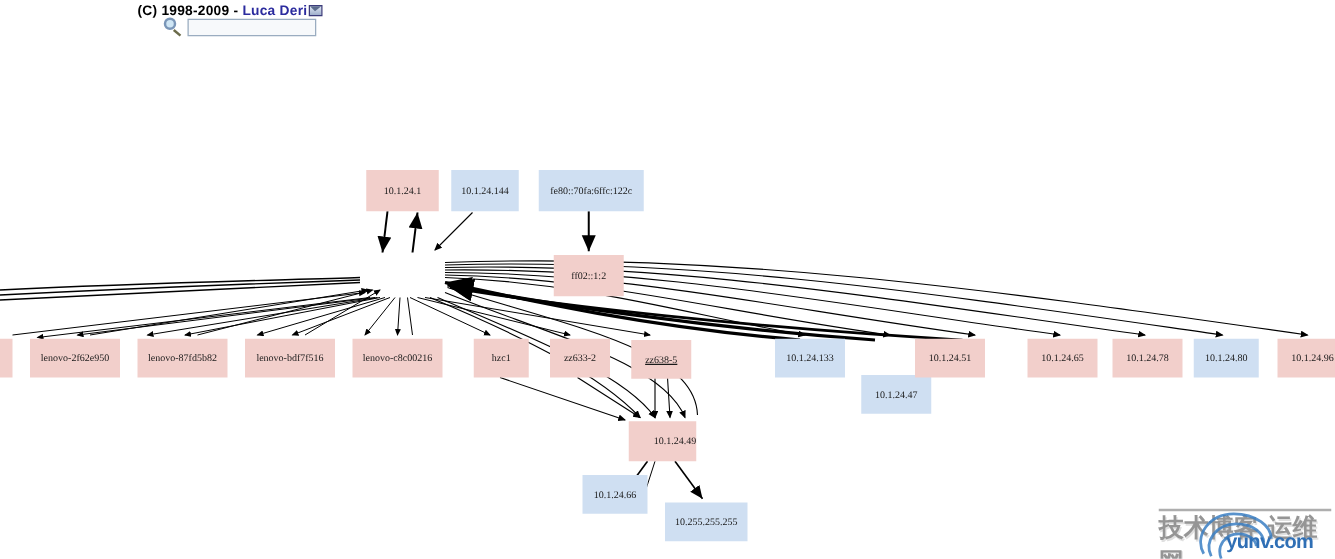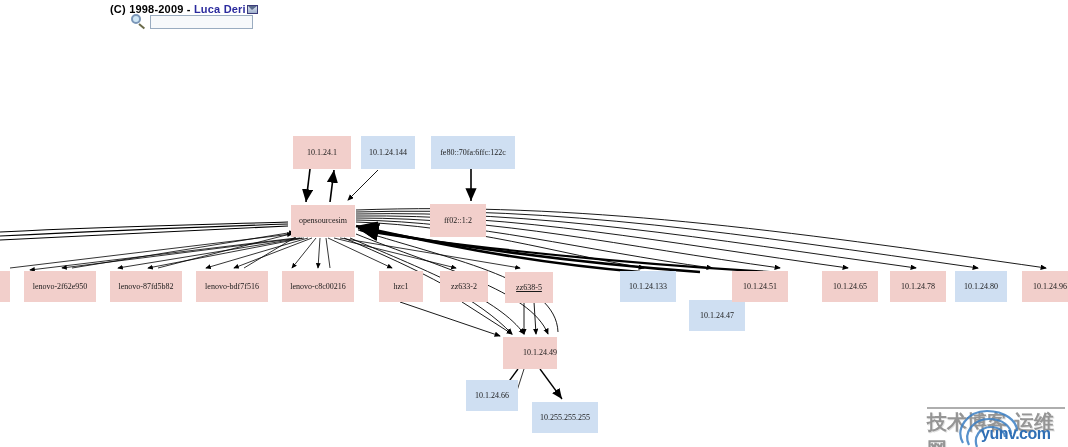--- a/index.html
+++ b/index.html
@@ -268,22 +268,21 @@
 
       <path d="M518,369 L496,399" stroke-width="1.3" marker-end="url(#ah)"></path>
       <path d="M540,369 L562,399" stroke-width="1.3" marker-end="url(#ah)"></path>
       <path d="M524,369 L514,400" stroke-width="0.8"></path>
     </g>
   </svg>
 
 <div class="node pink" style="left: 293px; top: 136px; width: 58px; height: 33px;">10.1.24.1</div>
     <div class="node blue" style="left: 361px; top: 136px; width: 54px; height: 33px;">10.1.24.144</div>
     <div class="node blue" style="left: 431px; top: 136px; width: 84px; height: 33px;">fe80::70fa:6ffc:122c</div>
-    <div class="node pink" style="left: 291px; top: 205px; width: 64px; height: 32px;">opensourcesim</div>
-    <div class="node pink" style="left: 430px; top: 204px; width: 56px; height: 33px;">ff02::1:2</div>
+    <div class="node pink" style="left: 443px; top: 204px; width: 56px; height: 33px;">ff02::1:2</div>
     <div class="node pink" style="left: -12px; top: 271px; width: 22px; height: 31px;"></div>
     <div class="node pink" style="left: 24px; top: 271px; width: 72px; height: 31px;">lenovo-2f62e950</div>
     <div class="node pink" style="left: 110px; top: 271px; width: 72px; height: 31px;">lenovo-87fd5b82</div>
     <div class="node pink" style="left: 196px; top: 271px; width: 72px; height: 31px;">lenovo-bdf7f516</div>
     <div class="node pink" style="left: 282px; top: 271px; width: 72px; height: 31px;">lenovo-c8c00216</div>
     <div class="node pink" style="left: 379px; top: 271px; width: 44px; height: 31px;">hzc1</div>
     <div class="node pink" style="left: 440px; top: 271px; width: 48px; height: 31px;">zz633-2</div>
     <div class="node pink" style="left: 505px; top: 272px; width: 48px; height: 31px; text-decoration: underline;">zz638-5</div>
     <div class="node blue" style="left: 620px; top: 271px; width: 56px; height: 31px;">10.1.24.133</div>
     <div class="node blue" style="left: 689px; top: 271px; width: 56px; height: 31px; margin-top: 29px;">10.1.24.47</div>

